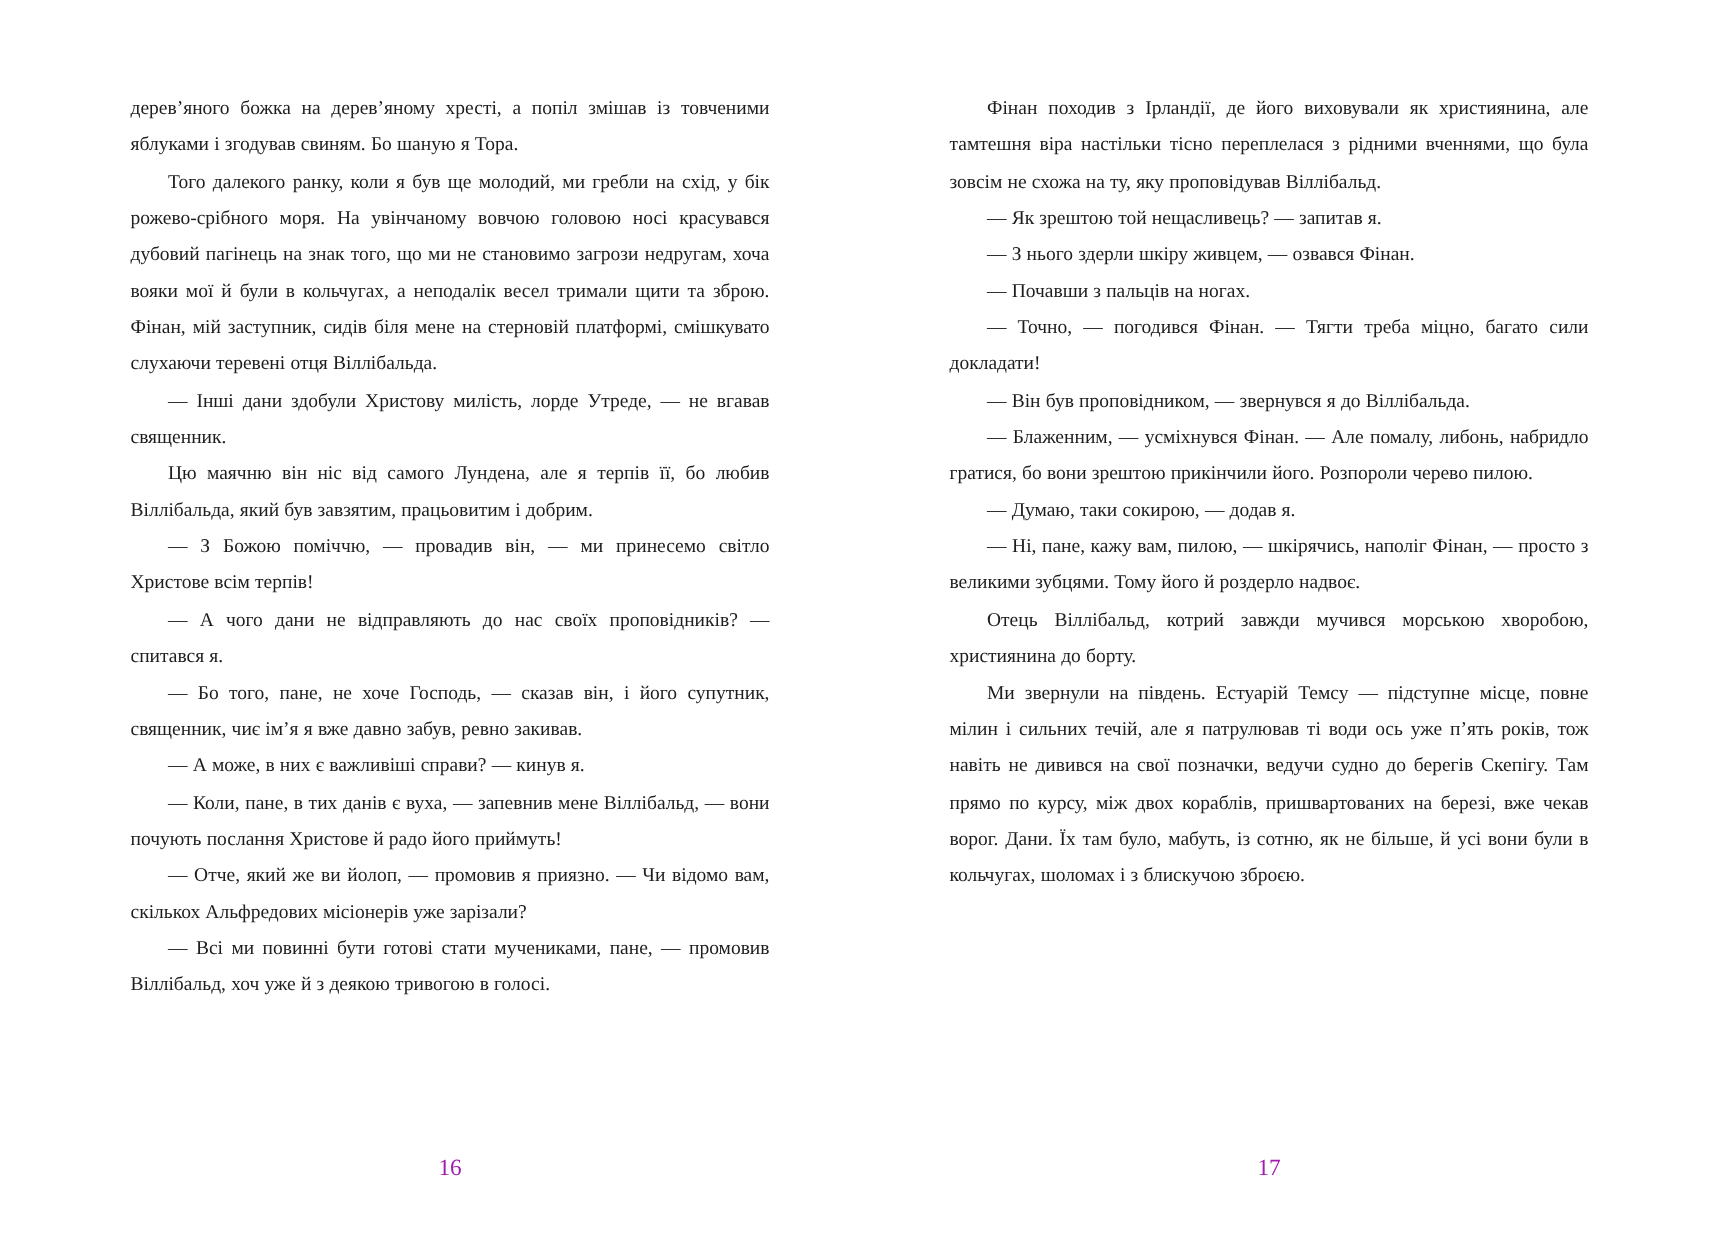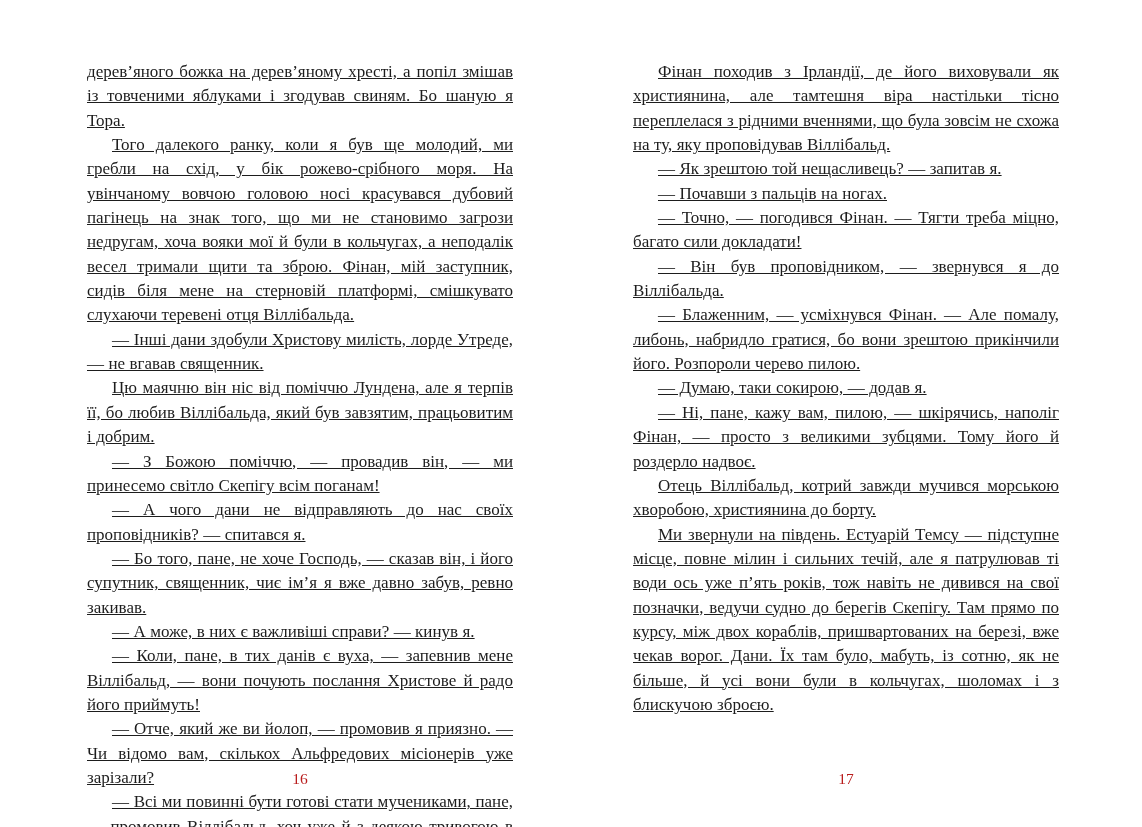--- a/index.html
+++ b/index.html
@@ -23,66 +23,66 @@
   .column {
     position: absolute;
     top: 60px;
     width: 426px;
   }
   .column-left  { left: 87px; }
   .column-right { left: 633px; }
 
   .para {
     margin: 0;
-    font-size: 17px;
+    font-size: 13px;
     line-height: 24.35px;
     text-align: justify;
     text-justify: inter-word;
     text-indent: 25px;
     hyphens: manual;
     word-spacing: 0.2px;
-    text-decoration: underline;
   }
   .para.no-indent { text-indent: 0; }
 
   .folio {
     position: absolute;
     top: 770px;
     width: 426px;
     font-size: 15.5px;
     line-height: 18px;
     text-align: center;
-    color: #b91c1c;
+    color: #a21caf;
   }
   .folio-left  { left: 87px; }
   .folio-right { left: 633px; }
 </style>
 </head>
 <body>
 
 <div class="page-spread">
 
   <div class="column column-left">
     <p class="para no-indent">дерев’яного божка на дерев’яному хресті, а попіл змішав із товченими яблуками і згодував свиням. Бо шаную я Тора.</p>
     <p class="para">Того далекого ранку, коли я був ще молодий, ми гребли на схід, у бік рожево-срібного моря. На увінчаному вовчою головою носі красувався дубовий пагінець на знак того, що ми не становимо загрози недругам, хоча вояки мої й були в кольчугах, а неподалік весел тримали щити та зброю. Фінан, мій заступник, сидів біля мене на стерновій платформі, смішкувато слухаючи теревені отця Віллібальда.</p>
     <p class="para">— Інші дани здобули Христову милість, лорде Утреде, — не вгавав священник.</p>
-    <p class="para">Цю маячню він ніс від поміччю Лундена, але я терпів її, бо любив Віллібальда, який був завзятим, працьовитим і добрим.</p>
-    <p class="para">— З Божою поміччю, — провадив він, — ми принесемо світло Скепігу всім поганам!</p>
+    <p class="para">Цю маячню він ніс від самого Лундена, але я терпів її, бо любив Віллібальда, який був завзятим, працьовитим і добрим.</p>
+    <p class="para">— З Божою поміччю, — провадив він, — ми принесемо світло Христове всім терпів!</p>
     <p class="para">— А чого дани не відправляють до нас своїх проповідників? — спитався я.</p>
     <p class="para">— Бо того, пане, не хоче Господь, — сказав він, і його супутник, священник, чиє ім’я я вже давно забув, ревно закивав.</p>
     <p class="para">— А може, в них є важливіші справи? — кинув я.</p>
     <p class="para">— Коли, пане, в тих данів є вуха, — запевнив мене Віллібальд, — вони почують послання Христове й радо його приймуть!</p>
     <p class="para">— Отче, який же ви йолоп, — промовив я приязно. — Чи відомо вам, скількох Альфредових місіонерів уже зарізали?</p>
     <p class="para">— Всі ми повинні бути готові стати мучениками, пане, — промовив Віллібальд, хоч уже й з деякою тривогою в голосі.</p>
 
   </div>
 
   <div class="column column-right">
     <p class="para">Фінан походив з Ірландії, де його виховували як християнина, але тамтешня віра настільки тісно переплелася з рідними вченнями, що була зовсім не схожа на ту, яку проповідував Віллібальд.</p>
     <p class="para">— Як зрештою той нещасливець? — запитав я.</p>
+    <p class="para">— З нього здерли шкіру живцем, — озвався Фінан.</p>
     <p class="para">— Почавши з пальців на ногах.</p>
     <p class="para">— Точно, — погодився Фінан. — Тягти треба міцно, багато сили докладати!</p>
     <p class="para">— Він був проповідником, — звернувся я до Віллібальда.</p>
     <p class="para">— Блаженним, — усміхнувся Фінан. — Але помалу, либонь, набридло гратися, бо вони зрештою прикінчили його. Розпороли черево пилою.</p>
     <p class="para">— Думаю, таки сокирою, — додав я.</p>
     <p class="para">— Ні, пане, кажу вам, пилою, — шкірячись, наполіг Фінан, — просто з великими зубцями. Тому його й роздерло надвоє.</p>
     <p class="para">Отець Віллібальд, котрий завжди мучився морською хворобою, християнина до борту.</p>
     <p class="para">Ми звернули на південь. Естуарій Темсу — підступне місце, повне мілин і сильних течій, але я патрулював ті води ось уже п’ять років, тож навіть не дивився на свої позначки, ведучи судно до берегів Скепігу. Там прямо по курсу, між двох кораблів, пришвартованих на березі, вже чекав ворог. Дани. Їх там було, мабуть, із сотню, як не більше, й усі вони були в кольчугах, шоломах і з блискучою зброєю.</p>
 
   </div>

